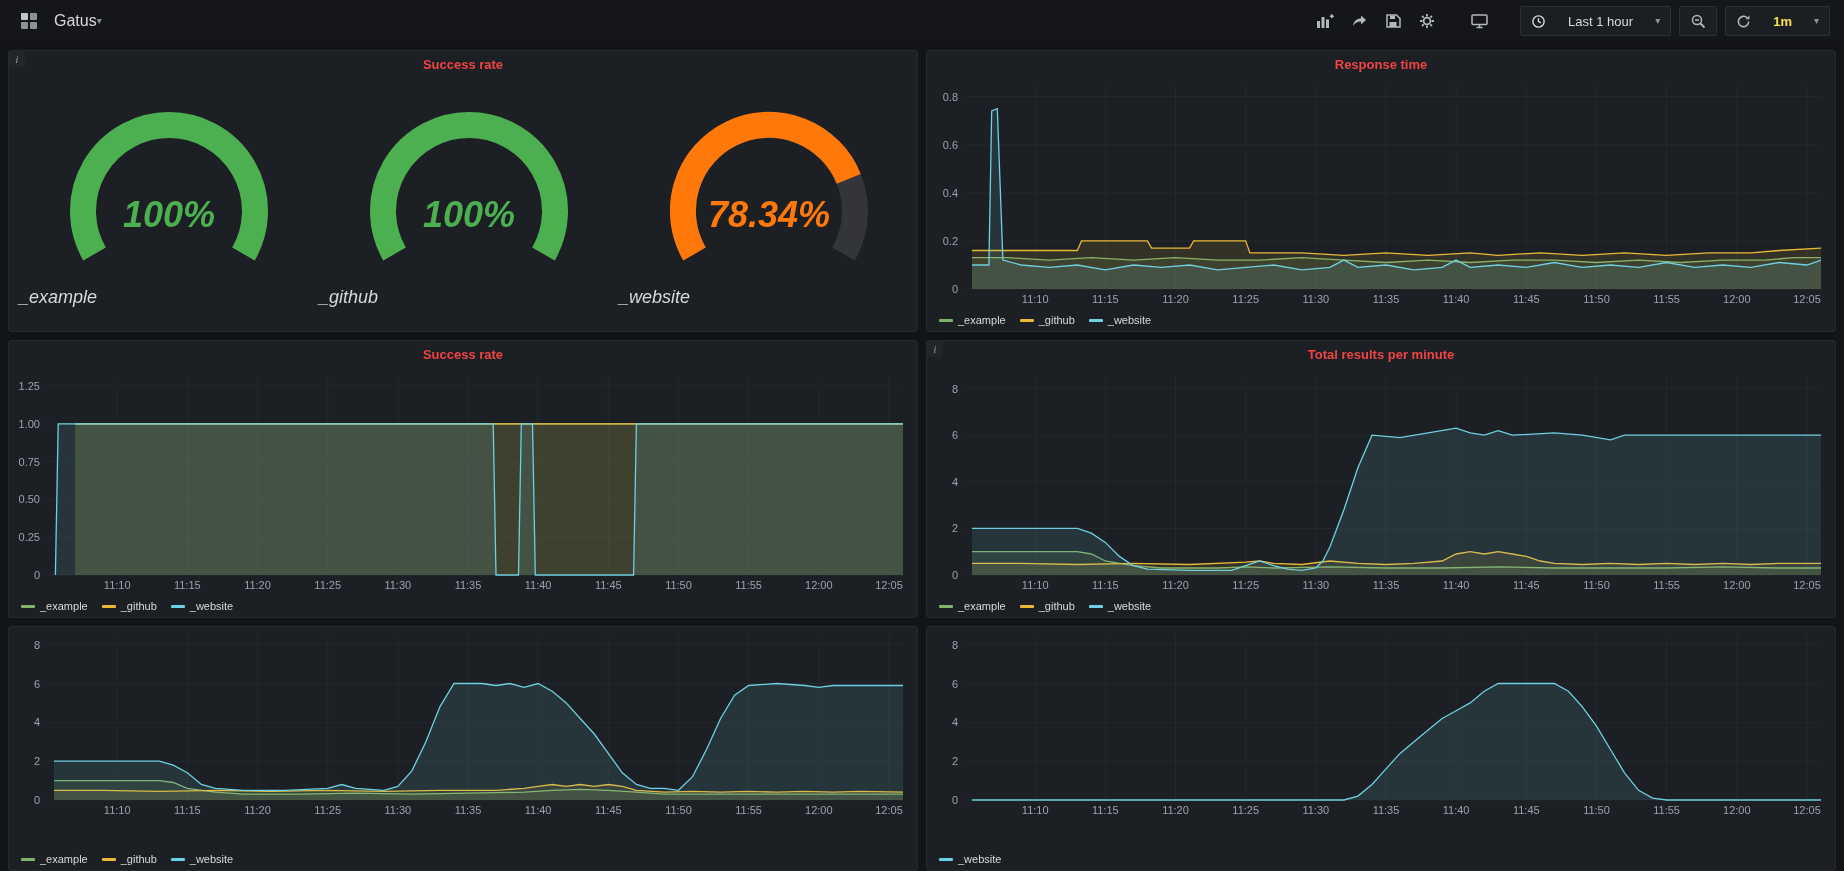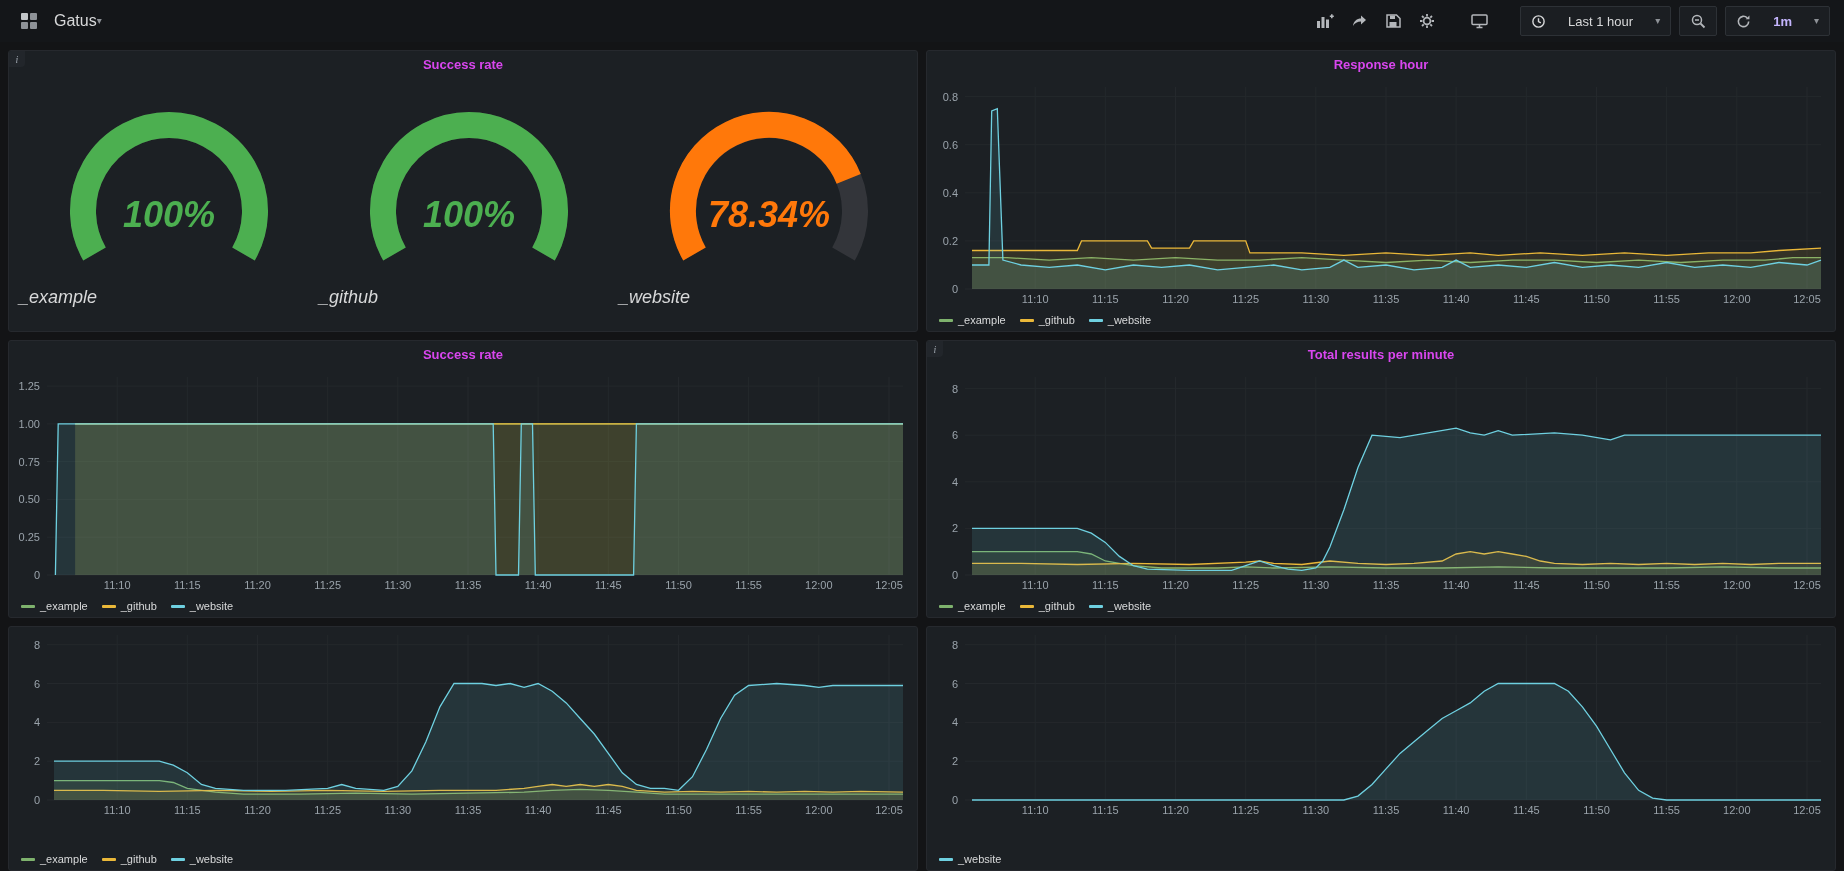--- a/index.html
+++ b/index.html
@@ -35,21 +35,21 @@
     grid-template-rows: 282px 278px 245px;
     gap: 8px;
   }
   .panel {
     position: relative; display: flex; flex-direction: column;
     background: #1c2024; border: 1px solid #26292e; border-radius: 3px;
     overflow: hidden;
   }
   .panel-title {
     height: 28px; line-height: 28px; text-align: center;
-    font-size: 13px; font-weight: 600; color: #d946ef; cursor: pointer; flex: 0 0 auto;
+    font-size: 13px; font-weight: 600; color: #ef4444; cursor: pointer; flex: 0 0 auto;
   }
   .panel-info-corner {
     position: absolute; top: 0; left: 0; width: 16px; height: 16px;
     background: #22262b; color: #9da5ad; font-size: 10px; font-style: italic;
     font-family: "Liberation Serif", serif;
     display: flex; align-items: center; justify-content: center;
     border-bottom-right-radius: 4px; cursor: pointer; z-index: 2;
   }
   
   .gauge-row { flex: 1; display: flex; align-items: center; justify-content: space-around; padding: 0 10px; }
@@ -133,21 +133,21 @@
         <circle cx="7" cy="7" r="4.5" fill="none" stroke="#b4b7bb" stroke-width="1.5"></circle>
         <path d="M10.5 10.5 L14.5 14.5" stroke="#b4b7bb" stroke-width="1.8"></path>
         <path d="M5 7 h4" stroke="#b4b7bb" stroke-width="1.5"></path>
       </svg>
     </span>
     <span class="nav-btn">
       <svg width="15" height="15" viewBox="0 0 16 16">
         <path d="M13.5 8 A5.5 5.5 0 1 1 11.9 4.1" fill="none" stroke="#b4b7bb" stroke-width="1.7"></path>
         <path d="M14.3 1.6 v4 h-4 Z" fill="#b4b7bb"></path>
       </svg>
-      <span class="refresh-label" style="color:#c4b5fd">1m</span>
+      <span class="refresh-label" style="color:#fde047">1m</span>
       <span class="caret">▾</span>
     </span>
   </div>
 </div>
 
 <div class="dashboard">
 
   <div class="panel">
     <div class="panel-info-corner">i</div>
     <div class="panel-title">Success rate</div>
@@ -173,21 +173,21 @@
               <path d="M 75.5 151.0 A 86 86 0 1 1 224.5 151.0" stroke="#33353A" stroke-width="26" fill="none"></path>
               <path d="M 75.5 151.0 A 86 86 0 1 1 229.7 75.8" stroke="#FF780A" stroke-width="26" fill="none"></path>
               <text x="150" y="124" text-anchor="middle" font-size="36" font-weight="bold" fill="#FF780A">78.34%</text>
             </svg></div>
         <div class="gauge-label">_website</div>
       </div>
     </div>
   </div>
 
   <div class="panel">
-    <div class="panel-title">Response hour</div>
+    <div class="panel-title">Response time</div>
     <div class="chart-body"><svg width="908" height="230">
           <line class="grid" x1="38" x2="894" y1="210.0" y2="210.0"></line>
           <text class="tick" x="31" y="214.0" text-anchor="end">0</text>
           <line class="grid" x1="38" x2="894" y1="161.9" y2="161.9"></line>
           <text class="tick" x="31" y="165.9" text-anchor="end">0.2</text>
           <line class="grid" x1="38" x2="894" y1="113.8" y2="113.8"></line>
           <text class="tick" x="31" y="117.8" text-anchor="end">0.4</text>
           <line class="grid" x1="38" x2="894" y1="65.7" y2="65.7"></line>
           <text class="tick" x="31" y="69.7" text-anchor="end">0.6</text>
           <line class="grid" x1="38" x2="894" y1="17.6" y2="17.6"></line>

